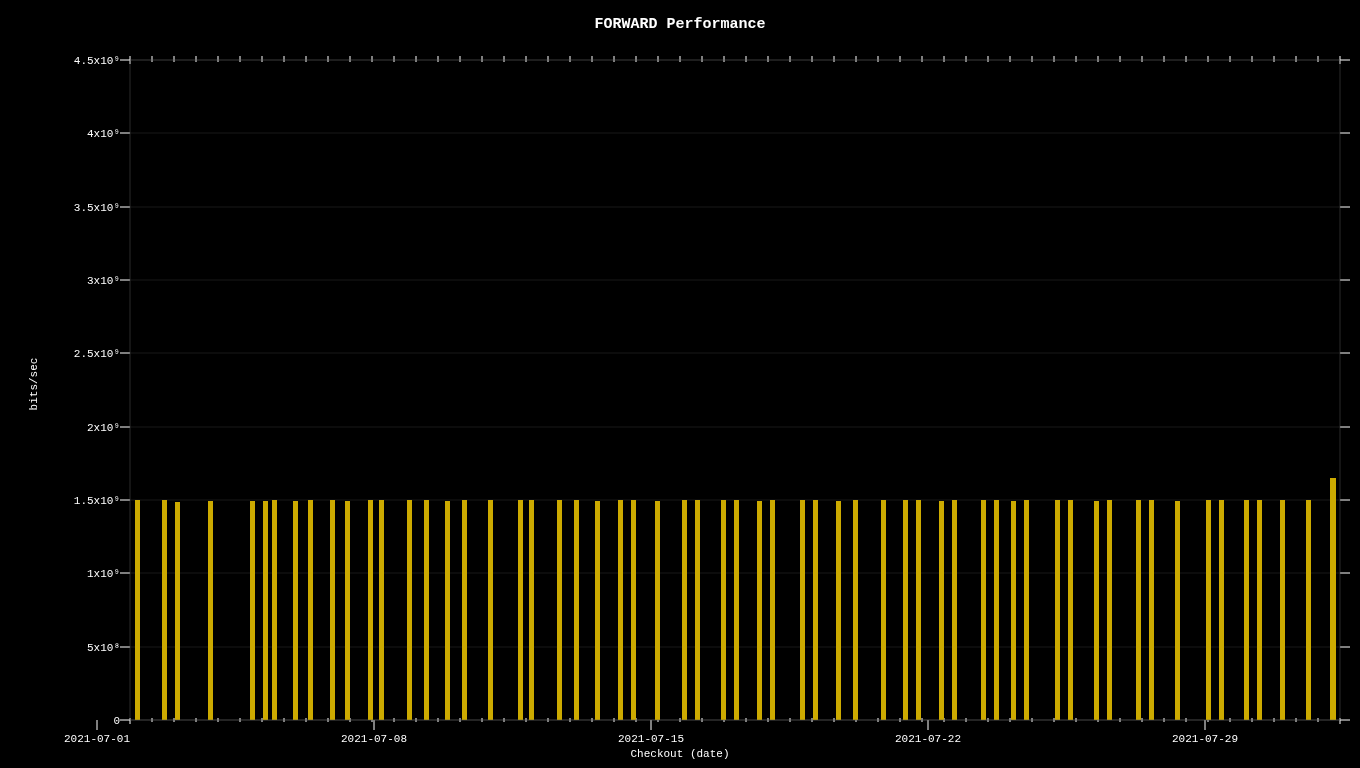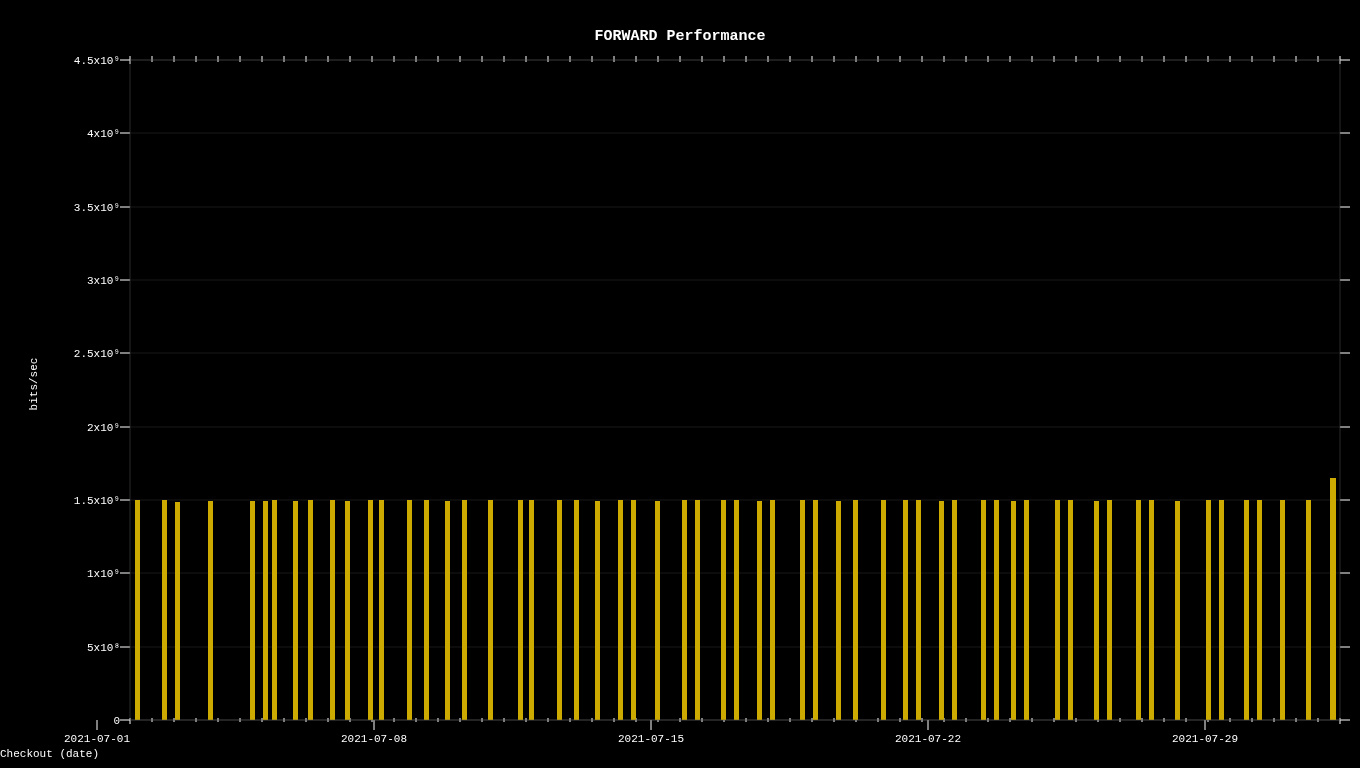--- a/index.html
+++ b/index.html
@@ -20,38 +20,37 @@
     .chart-title {
       position: absolute;
       top: 16px;
       left: 0;
       right: 0;
       text-align: center;
       color: #fff;
       font-size: 15px;
       font-weight: bold;
       font-family: 'Courier New', monospace;
-      margin-top: 12px;
     }
     .y-axis-label {
       position: absolute;
       left: 8px;
       top: 50%;
       transform: translateY(-50%) rotate(-90deg);
       color: #fff;
       font-size: 11px;
       font-family: 'Courier New', monospace;
       white-space: nowrap;
     }
     .x-axis-label {
       position: absolute;
       bottom: 8px;
       left: 0;
       right: 0;
-      text-align: left;
+      text-align: center;
       color: #fff;
       font-size: 11px;
       font-family: 'Courier New', monospace;
     }
     svg.chart-svg {
       position: absolute;
       top: 0;
       left: 0;
       width: 1360px;
       height: 768px;

